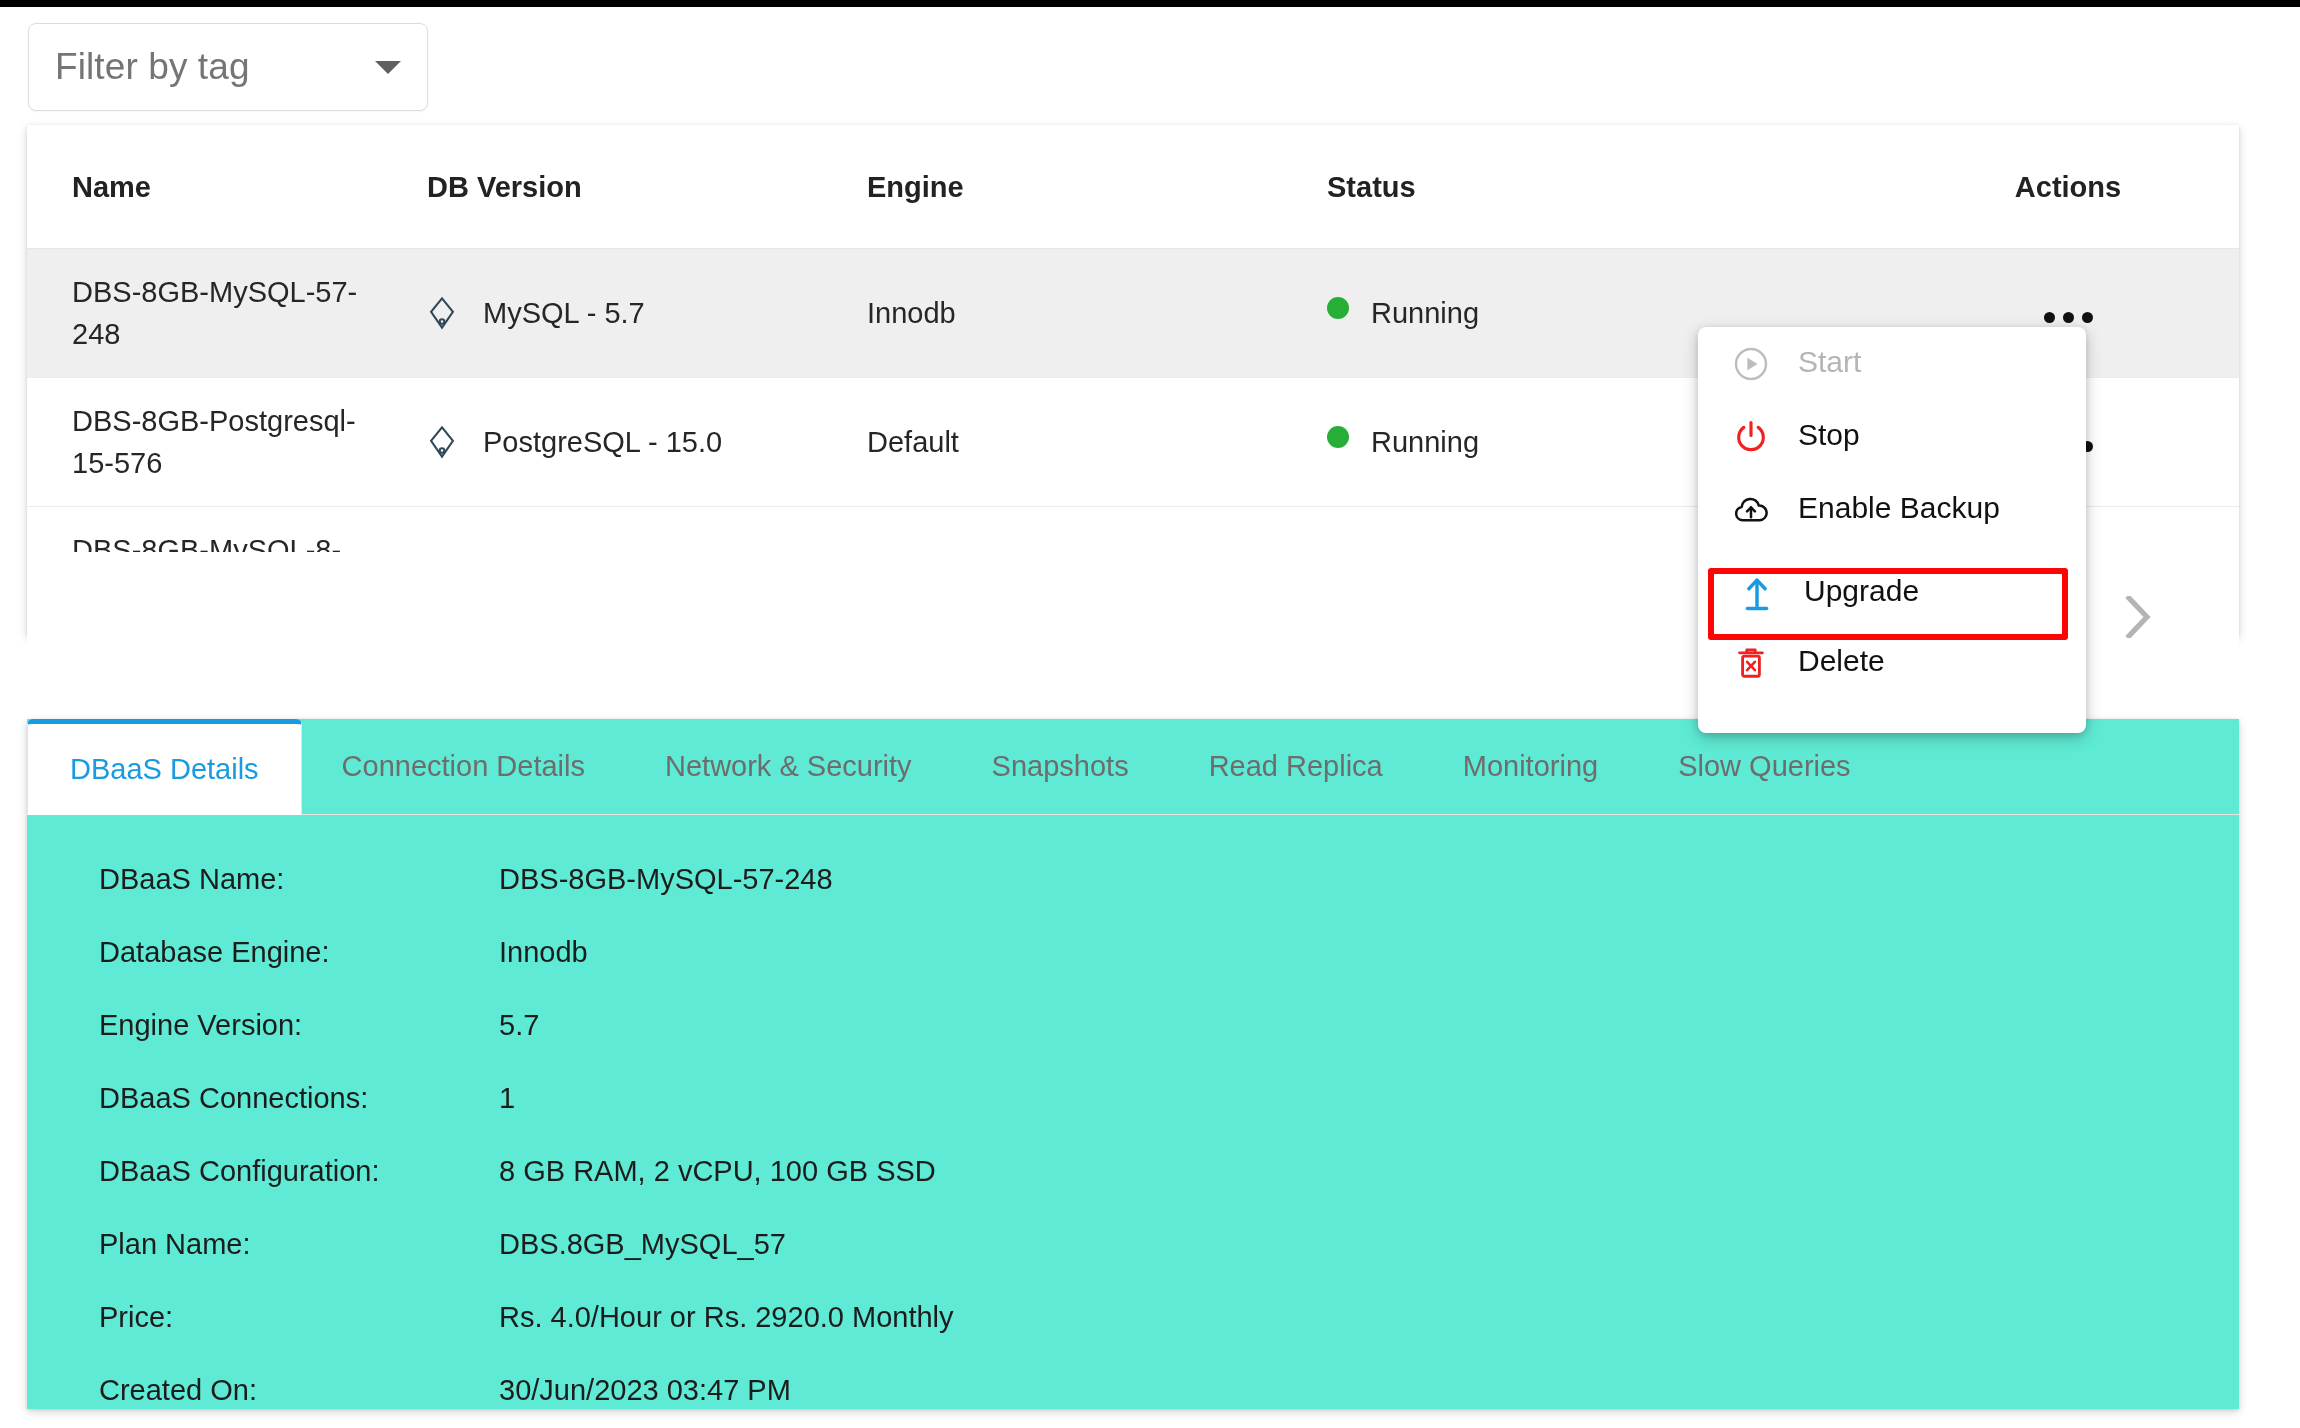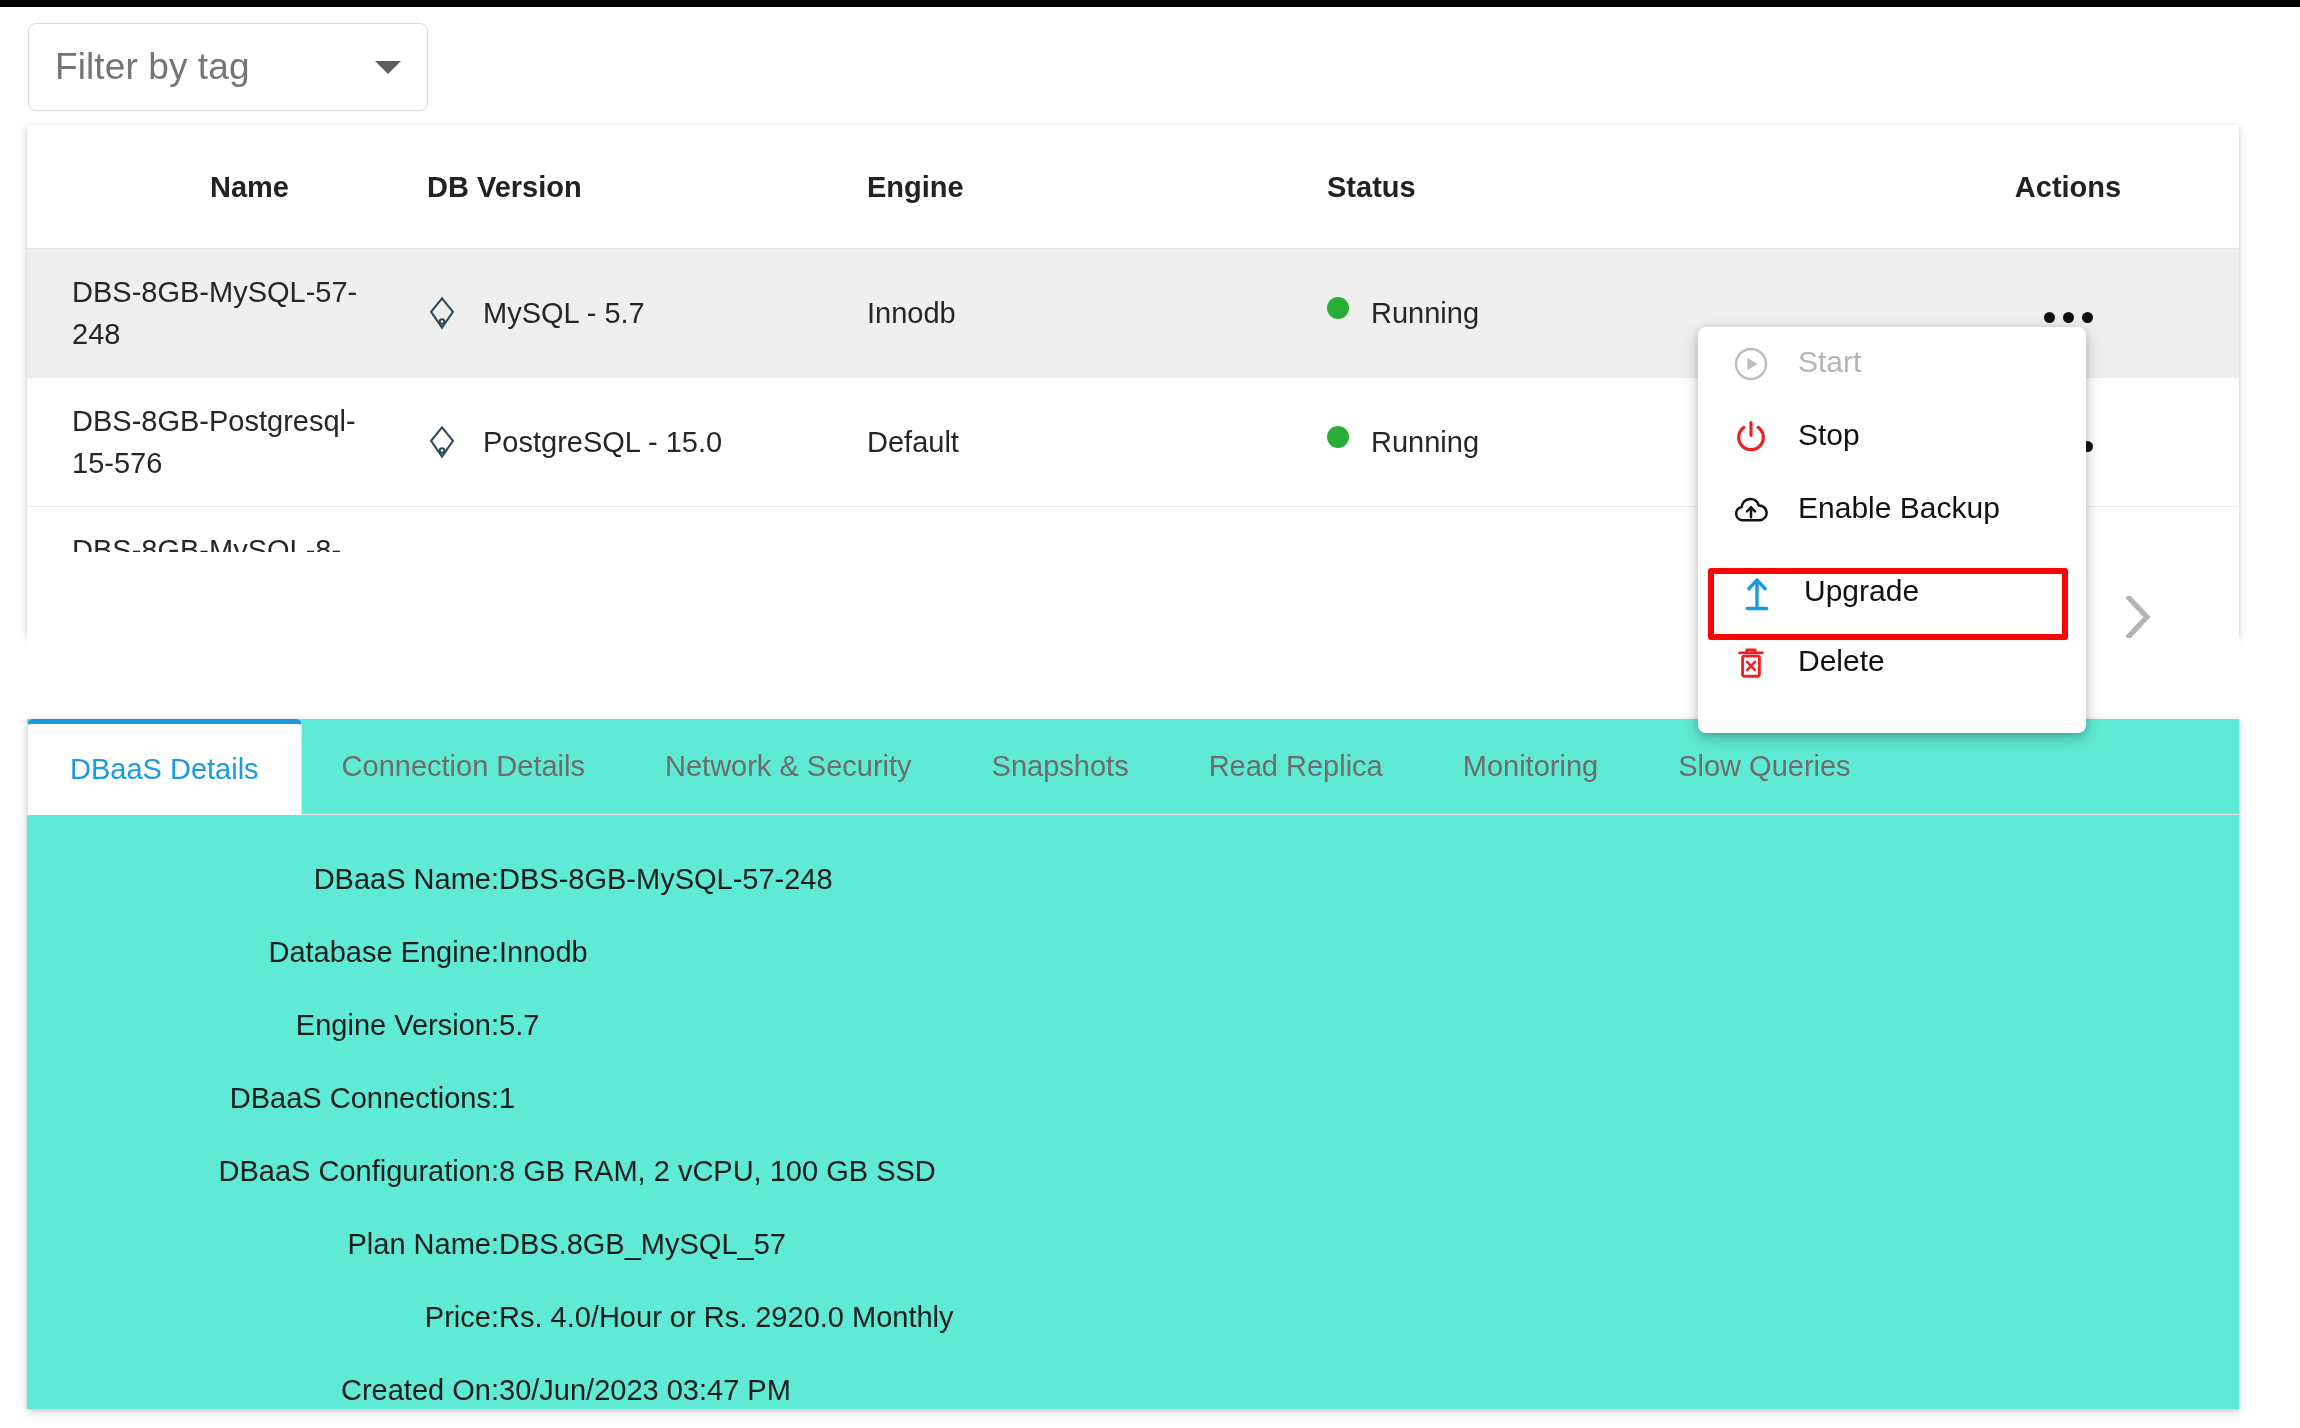--- a/index.html
+++ b/index.html
@@ -57,21 +57,21 @@
   }
   table { width: 100%; border-collapse: collapse; table-layout: fixed; }
   thead th {
     text-align: left;
     font-size: 29px;
     font-weight: bold;
     color: #222222;
     padding: 46px 0 44px 0;
     border-bottom: 1px solid #e6e6e6;
   }
-  th.c-name { width: 400px; padding-left: 45px; text-align: center; }
+  th.c-name { width: 400px; padding-left: 45px; }
   th.c-ver  { width: 440px; }
   th.c-eng  { width: 460px; }
   th.c-stat { width: 570px; }
   th.c-act  { text-align: center; }
 
   tbody td {
     font-size: 29px;
     color: #262626;
     padding: 22px 0;
     border-bottom: 1px solid #ececec;
@@ -157,21 +157,21 @@
   }
 
   
   .details { padding: 48px 0 0 0; }
   .drow {
     display: flex;
     align-items: baseline;
     padding: 0 0 0 72px;
     height: 73px;
   }
-  .dlabel { width: 400px; font-size: 29px; color: #1c1c1c; text-align: right; }
+  .dlabel { width: 400px; font-size: 29px; color: #1c1c1c; }
   .dvalue { font-size: 29px; color: #1c1c1c; }
 
   
   .menu {
     position: absolute;
     left: 1698px; top: 320px;
     width: 388px;
     background: #ffffff;
     border-radius: 8px;
     box-shadow: 0 5px 16px rgba(0,0,0,0.22), 0 2px 6px rgba(0,0,0,0.12);

